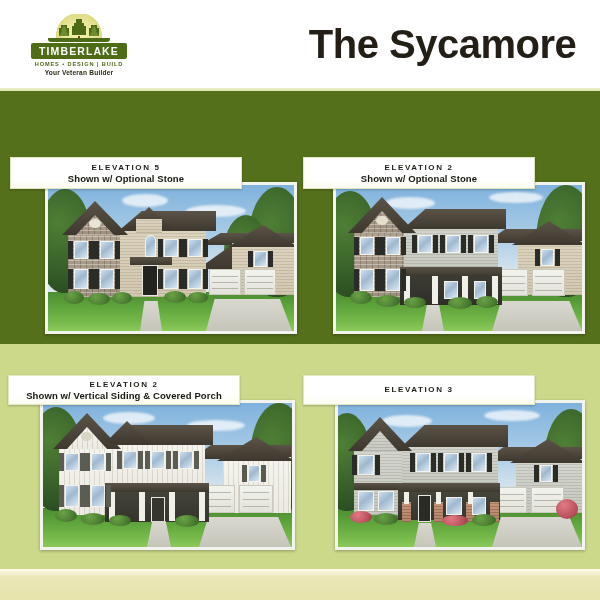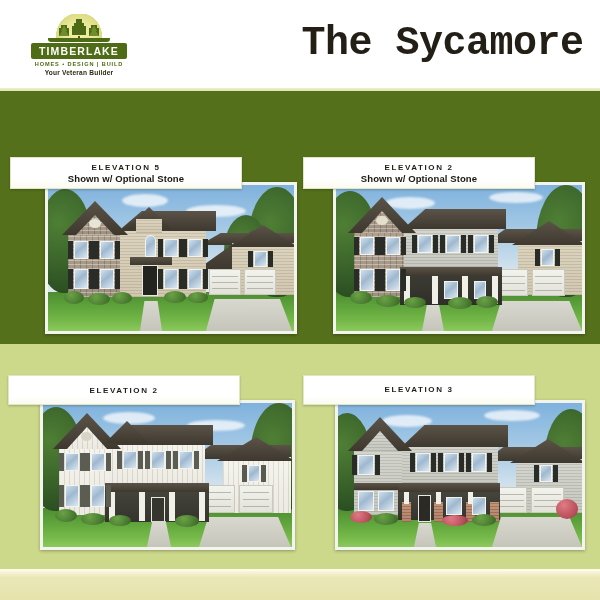--- a/index.html
+++ b/index.html
@@ -71,21 +71,20 @@
   }
   #title {
     position: absolute; left: 300px; top: 22px;
     width: 285px;
     text-align: center;
     font-size: 40px;
     font-weight: bold;
     color: #231f17;
     letter-spacing: -0.5px;
     line-height: 44px;
-    font-family: Liberation Mono, monospace;
   }
   #header-rule {
     position: absolute; left: 0; top: 88px;
     width: 600px; height: 3px;
     background: linear-gradient(to bottom, #eef0c9 0%, #dfe2b0 100%);
   }
 
   
   #section-top {
     position: absolute; left: 0; top: 91px;
@@ -492,20 +491,21 @@
         <div class="shutter" style="left:63px;top:82px;width:5px;height:22px;background:#5c5d52;"></div>
         <div class="drive" style="left:104px;bottom:0;width:24px;height:26px;clip-path:polygon(22% 0,78% 0,100% 100%,0 100%);"></div>
         <div class="shrub" style="left:12px;top:106px;width:22px;height:13px;"></div>
         <div class="shrub" style="left:38px;top:110px;width:24px;height:12px;"></div>
         <div class="shrub" style="left:66px;top:112px;width:22px;height:11px;"></div>
         <div class="shrub" style="left:132px;top:112px;width:24px;height:12px;"></div>
       </div>
     </div>
     <div class="label-box" style="left:8px; top:375px; width:232px; height:30px;">
       <div class="label-line1">ELEVATION 2</div>
+      <div class="label-line2">Shown w/ Vertical Siding &amp; Covered Porch</div>
     </div>
   </div>
 
   <div class="card">
     <div class="photo-frame" style="left:335px; top:400px; width:250px; height:150px;">
       <div class="photo">
         <div class="sky"></div>
         <div class="cloud" style="left:18%;top:8%;width:50px;height:12px;"></div>
         <div class="cloud" style="left:60%;top:5%;width:56px;height:11px;"></div>
         <div class="lawn"></div>

